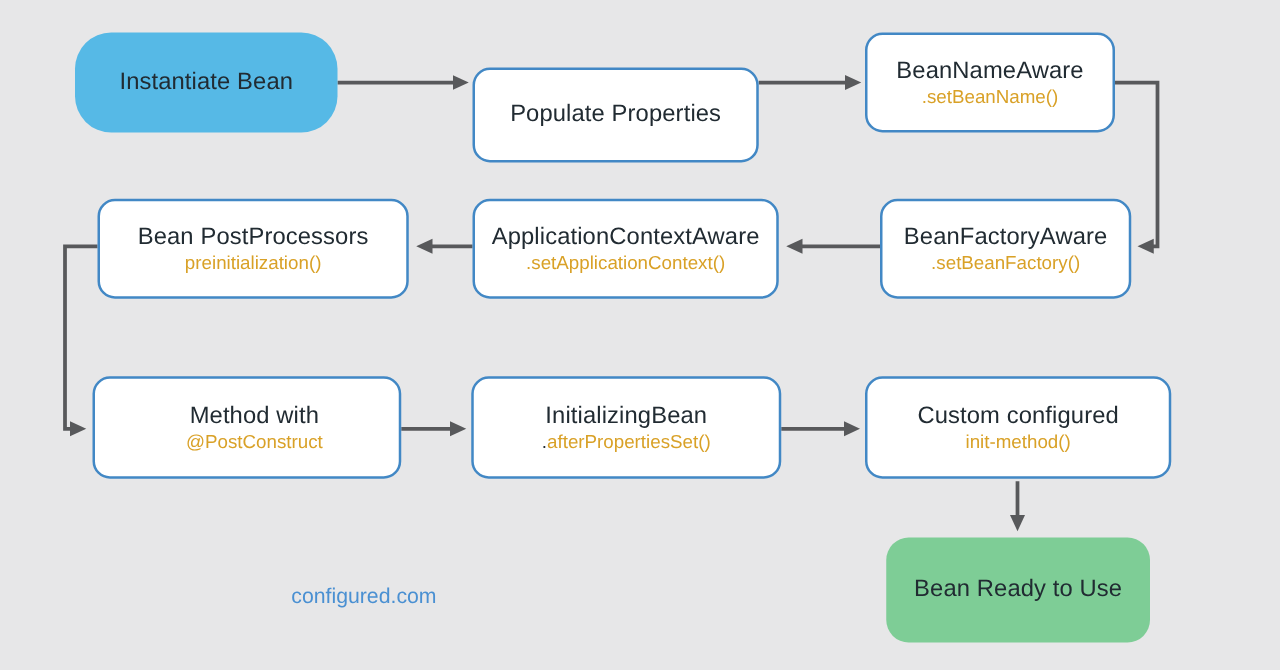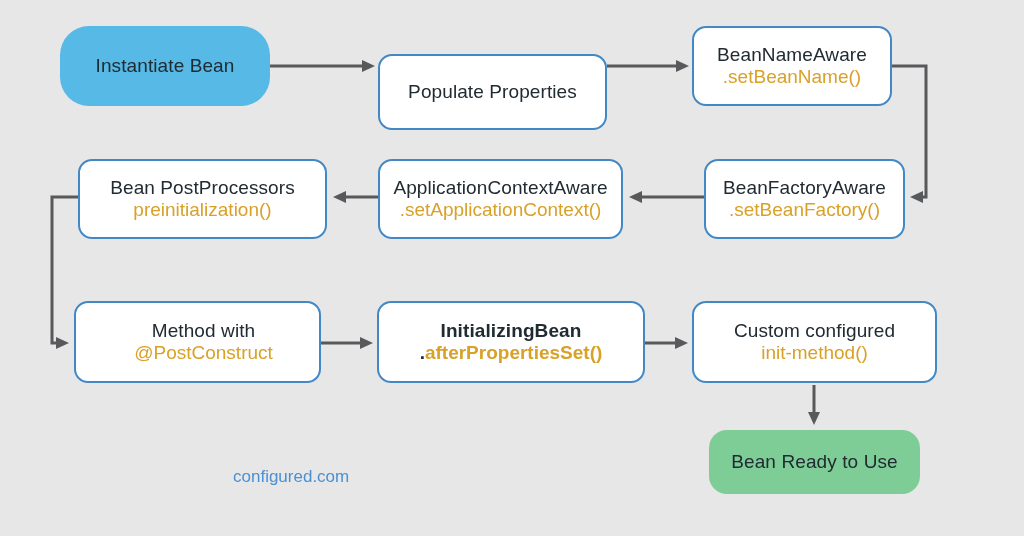--- a/index.html
+++ b/index.html
@@ -41,21 +41,21 @@
     border-radius:18px;
   }
   .node .title{
     color:#212b32;
     font-size:19px;
     line-height:1.15;
     letter-spacing:.1px;
   }
   .node .subtitle{
     color:#d9a127;
-    font-size:19px;
+    font-size:15px;
     line-height:1.1;
   }
   .node .subtitle .dark-dot{
     color:#212b32;
   }
   .watermark{
     position:absolute;
     left:233px;top:467px;
     color:#4a90d2;
     font-size:17px;
@@ -111,29 +111,29 @@
   <div class="node white" style="left:704px;top:159px;width:201px;height:80px;">
     <span class="title">BeanFactoryAware</span>
     <span class="subtitle">.setBeanFactory()</span>
   </div>
 
   <div class="node white" style="left:74px;top:301px;width:247px;height:82px;padding-left:12px;">
     <span class="title">Method with</span>
     <span class="subtitle">@PostConstruct</span>
   </div>
 
-  <div class="node white" style="left:377px;top:301px;width:268px;height:82px;font-weight:bold;">
+  <div class="node white" style="left:377px;top:301px;width:248px;height:82px;">
     <span class="title">InitializingBean</span>
     <span class="subtitle"><span class="dark-dot">.</span><span>afterPropertiesSet()</span></span>
   </div>
 
   <div class="node white" style="left:692px;top:301px;width:245px;height:82px;">
     <span class="title">Custom configured</span>
     <span class="subtitle">init-method()</span>
   </div>
 
-  <div class="node green" style="left:709px;top:430px;width:211px;height:64px;">
+  <div class="node green" style="left:709px;top:430px;width:211px;height:84px;">
     <span class="title">Bean Ready to Use</span>
   </div>
 
   <div class="watermark">configured.com</div>
 
 </div>
 
 </body></html>

